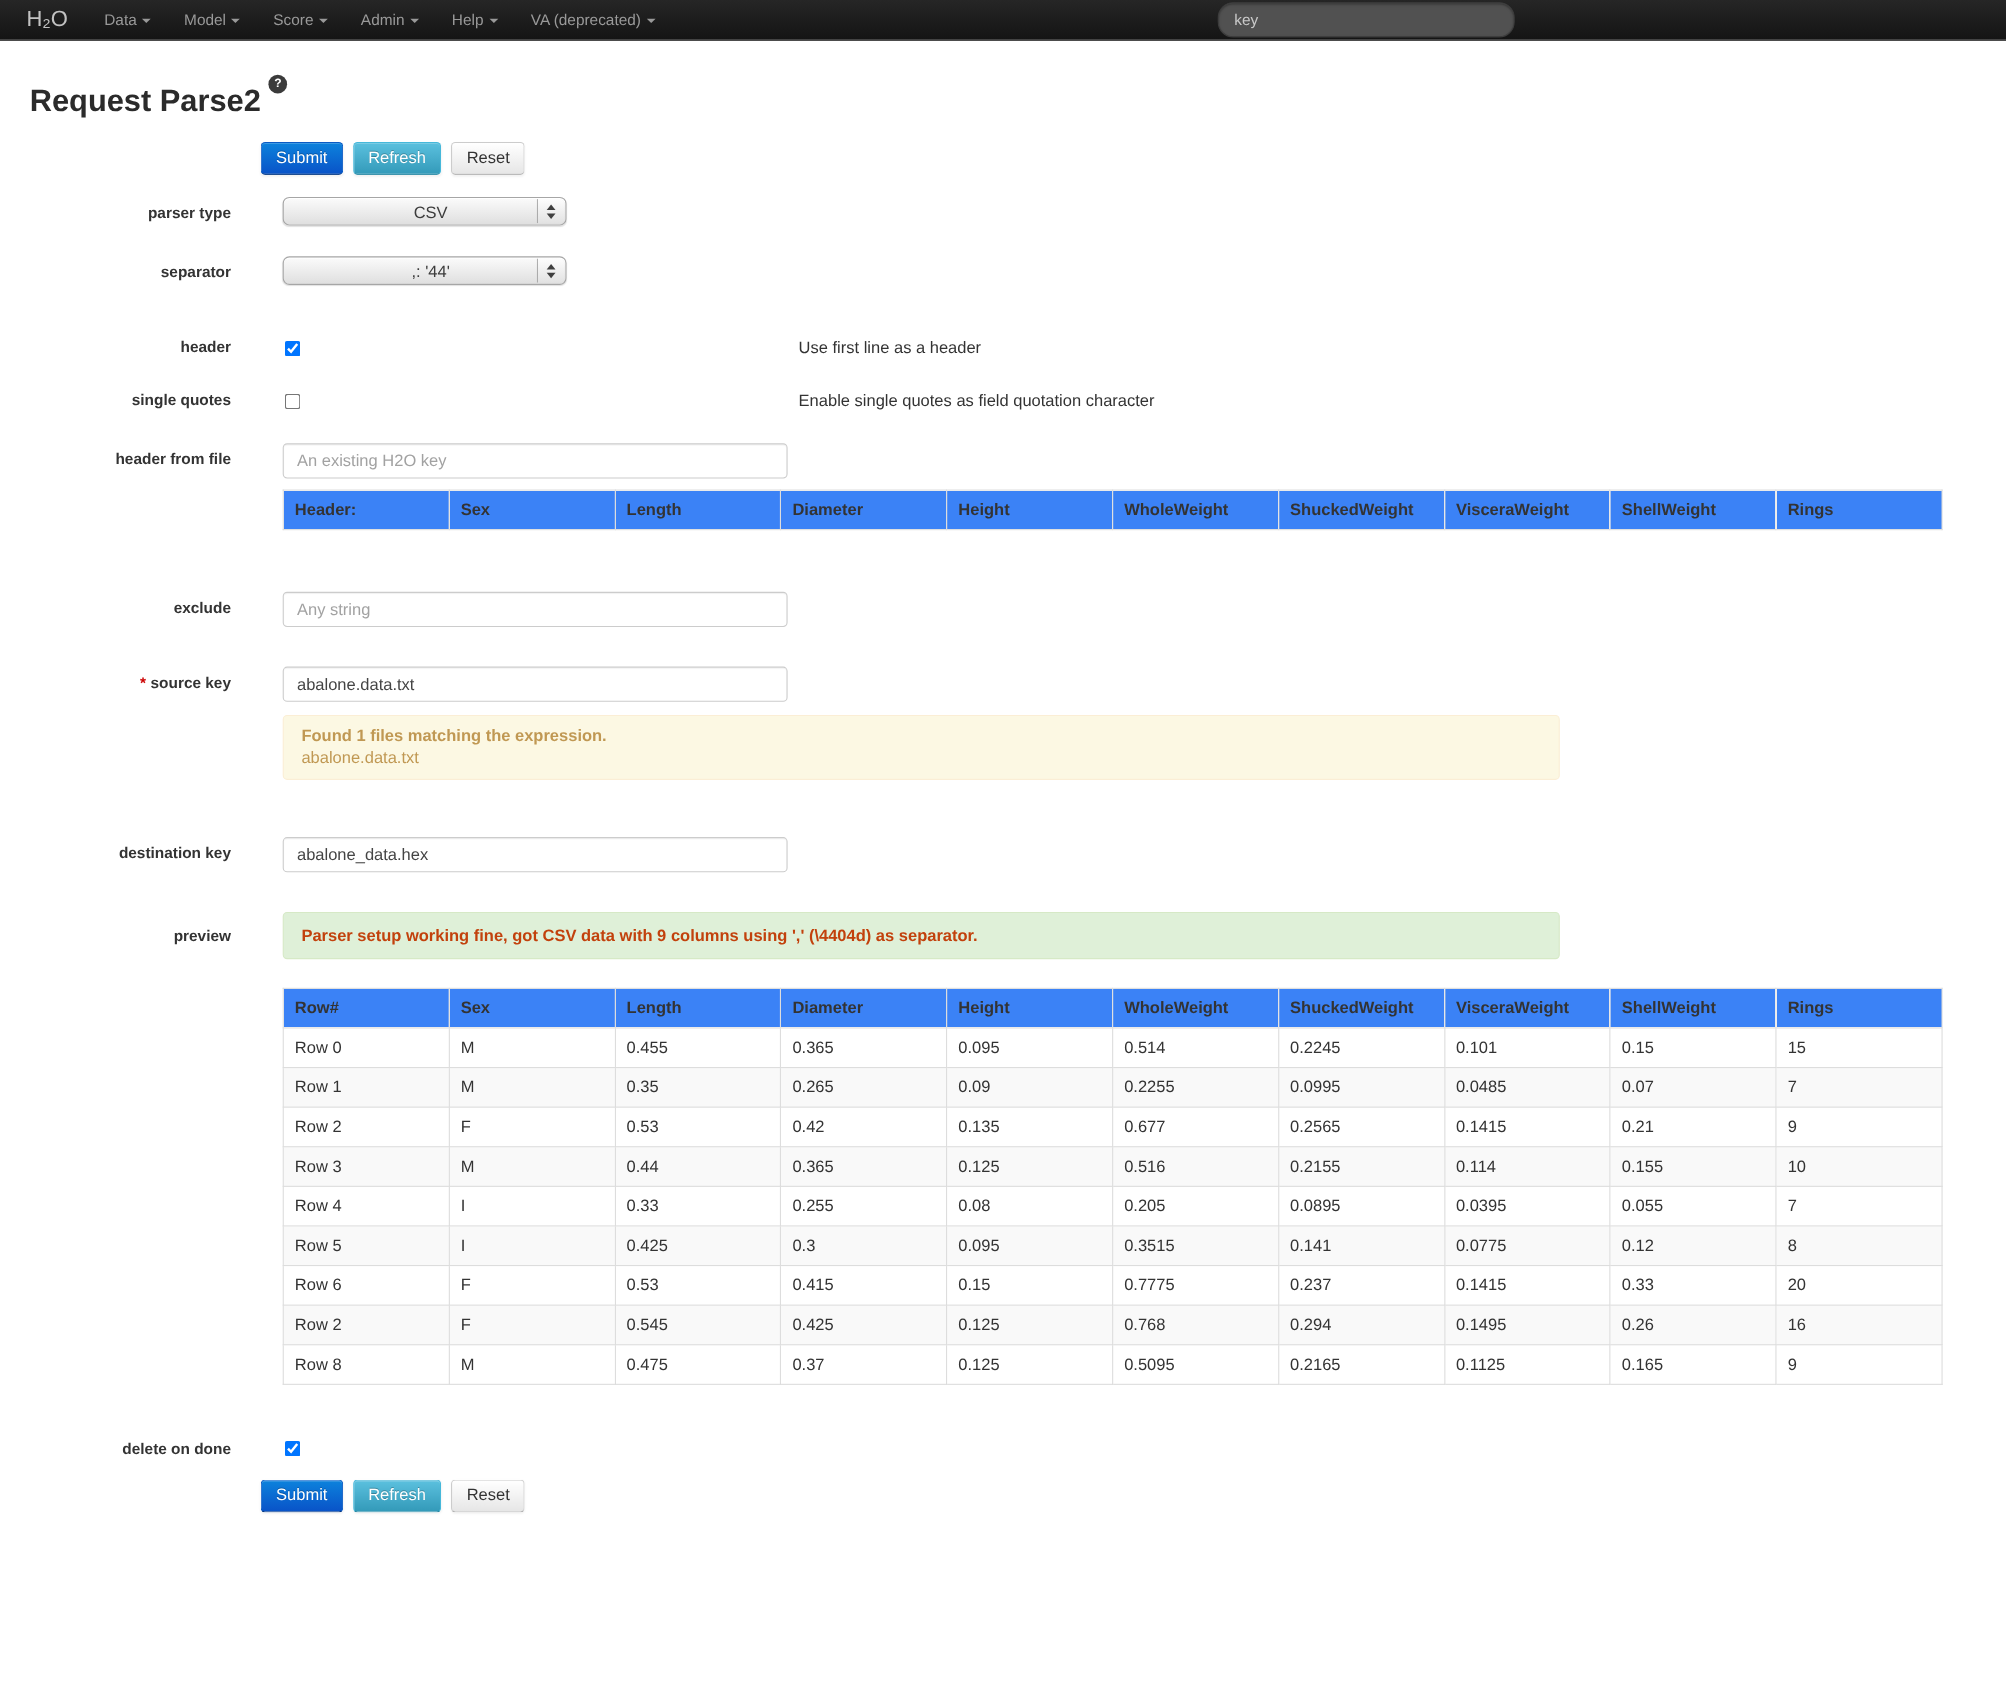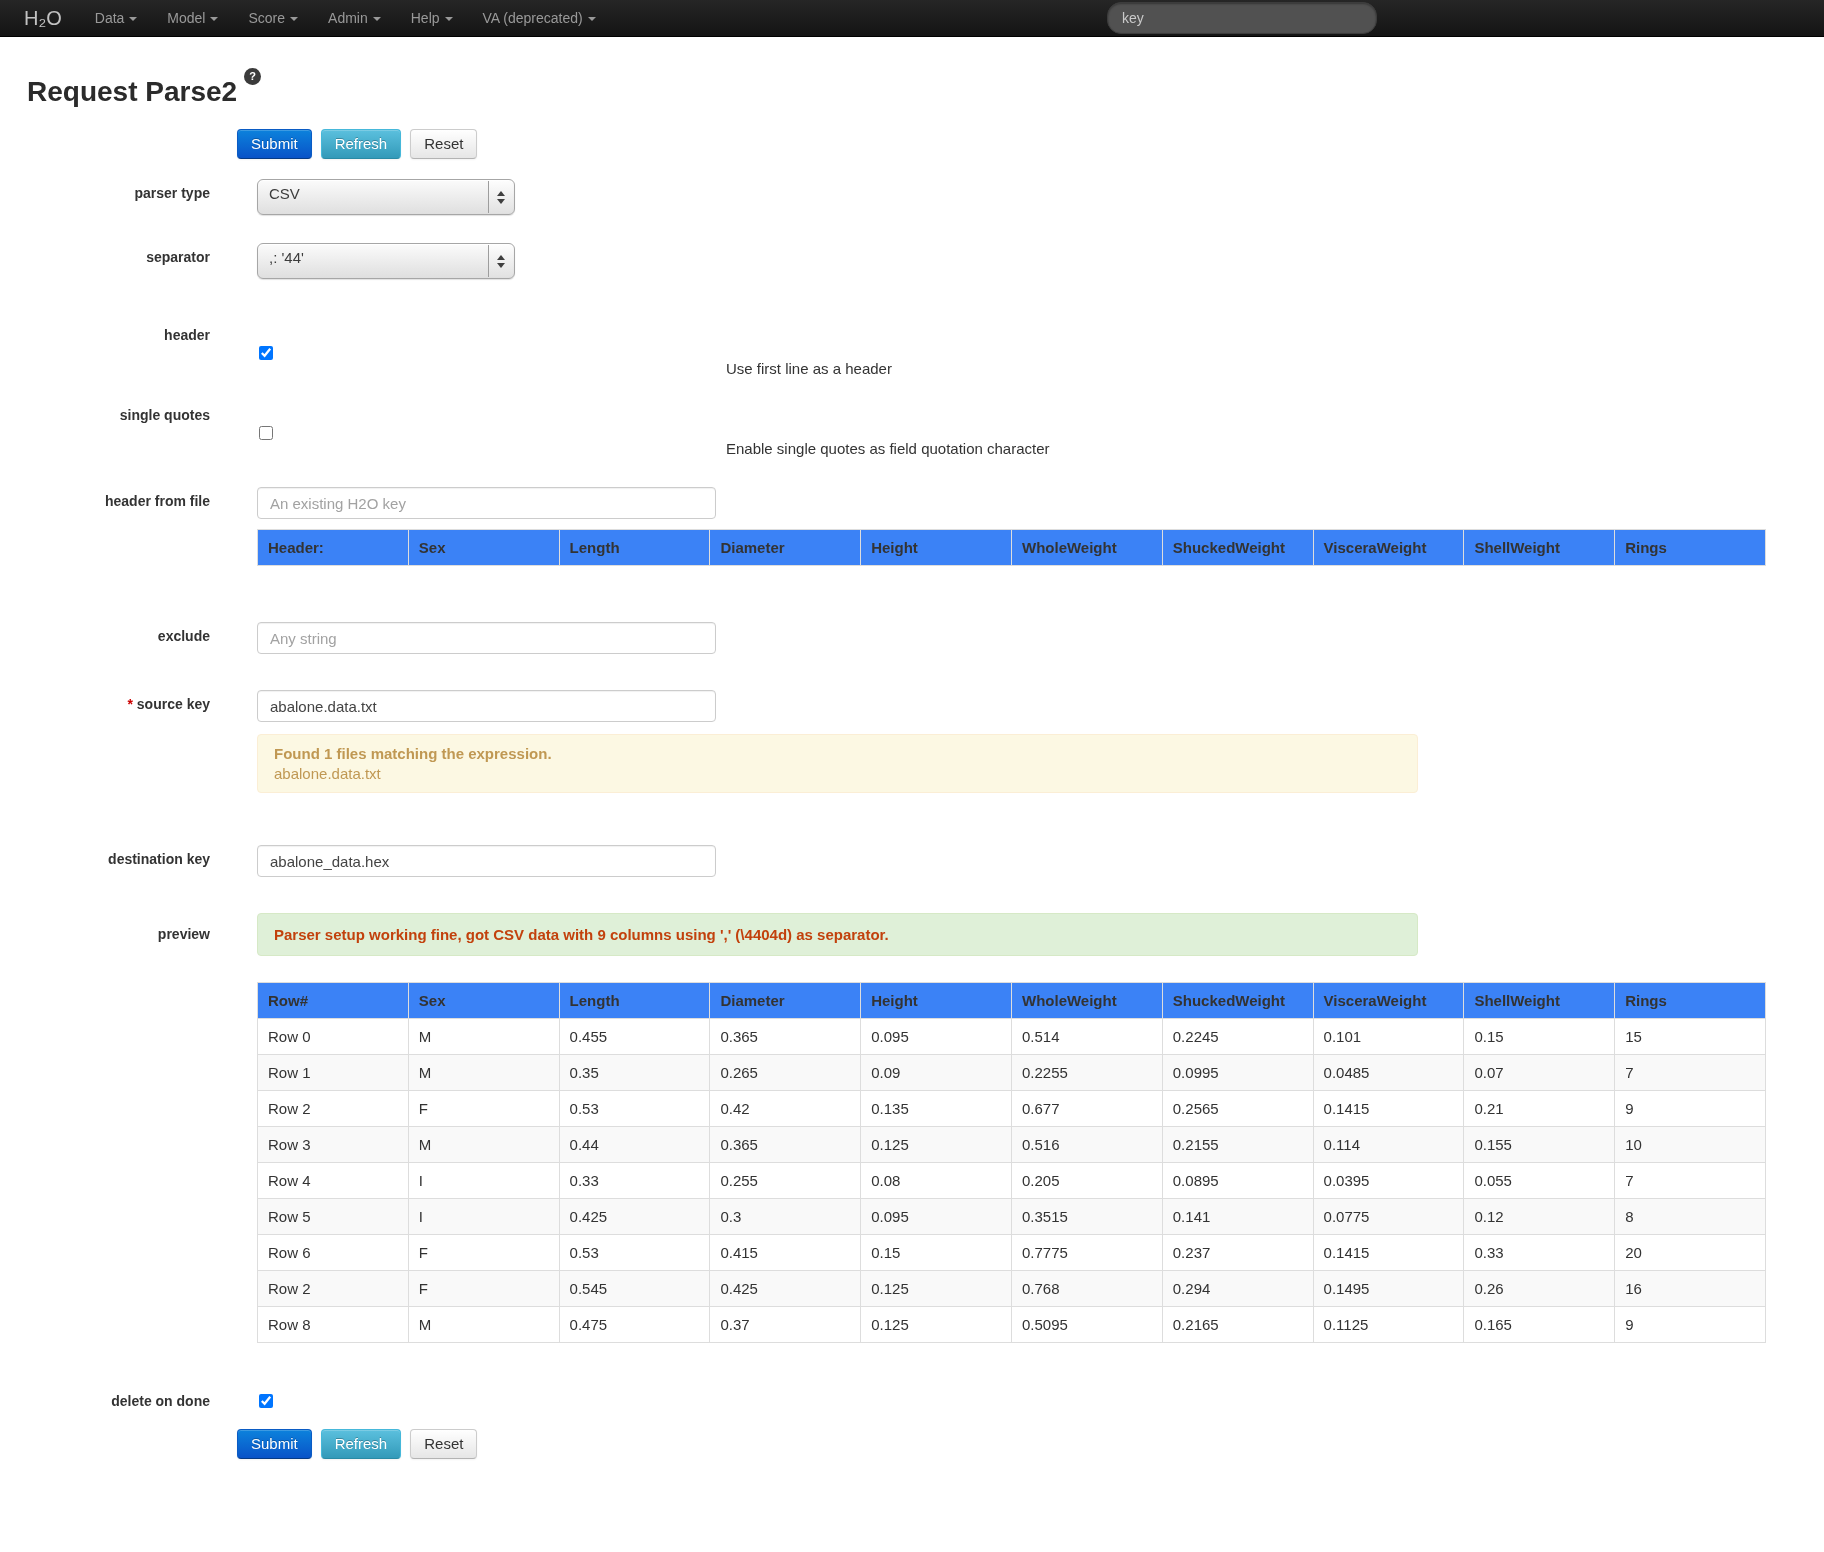--- a/index.html
+++ b/index.html
@@ -83,29 +83,30 @@
   .req-star { color: #cc0000; font-weight: bold; margin-right: 4px; }
 
   .mt10{margin-top:10px} .mt12{margin-top:12px} .mt20{margin-top:20px}
   .mt26{margin-top:26px} .mt28{margin-top:28px} .mt30{margin-top:30px}
   .mt36{margin-top:36px} .mt48{margin-top:48px} .mt50{margin-top:50px}
   .mt52{margin-top:52px} .mt56{margin-top:56px}
 
   .ck .flabel { padding-top: 0; }
   .ck .fcontrol { display: flex; align-items: center; padding-top: 1px; }
   input[type="checkbox"] { width: 14px; height: 14px; margin: 0 0 0 2px; cursor: pointer; }
-  .help-text { margin-left: 453px; color: #333; font-size: 15px; white-space: nowrap; margin-top: 32px; }
+  .help-text { margin-left: 453px; color: #333; font-size: 15px; white-space: nowrap; }
 
   
   .select {
-    position: relative; width: 258px; height: 36px;
+    position: relative; width: 258px; height: 26px;
     border: 1px solid #a6a6a6; border-radius: 6px;
     background: linear-gradient(180deg, #fbfbfb, #dfdfdf);
     box-shadow: 0 1px 1px rgba(0,0,0,.12), inset 0 1px 0 #fff;
     cursor: pointer;
+    text-align: center;
   }
   .select-value {
     display: block; line-height: 28px; padding-left: 11px; font-size: 15px;
     color: #3c3c3c; overflow: hidden; white-space: nowrap;
   }
   .stepper {
     position: absolute; top: 1px; bottom: 1px; right: 1px; width: 25px;
     border-left: 1px solid #9d9d9d; border-radius: 0 5px 5px 0;
     background: linear-gradient(180deg, #fdfdfd, #e2e2e2);
     display: flex; flex-direction: column; align-items: center; justify-content: center; gap: 3px;

